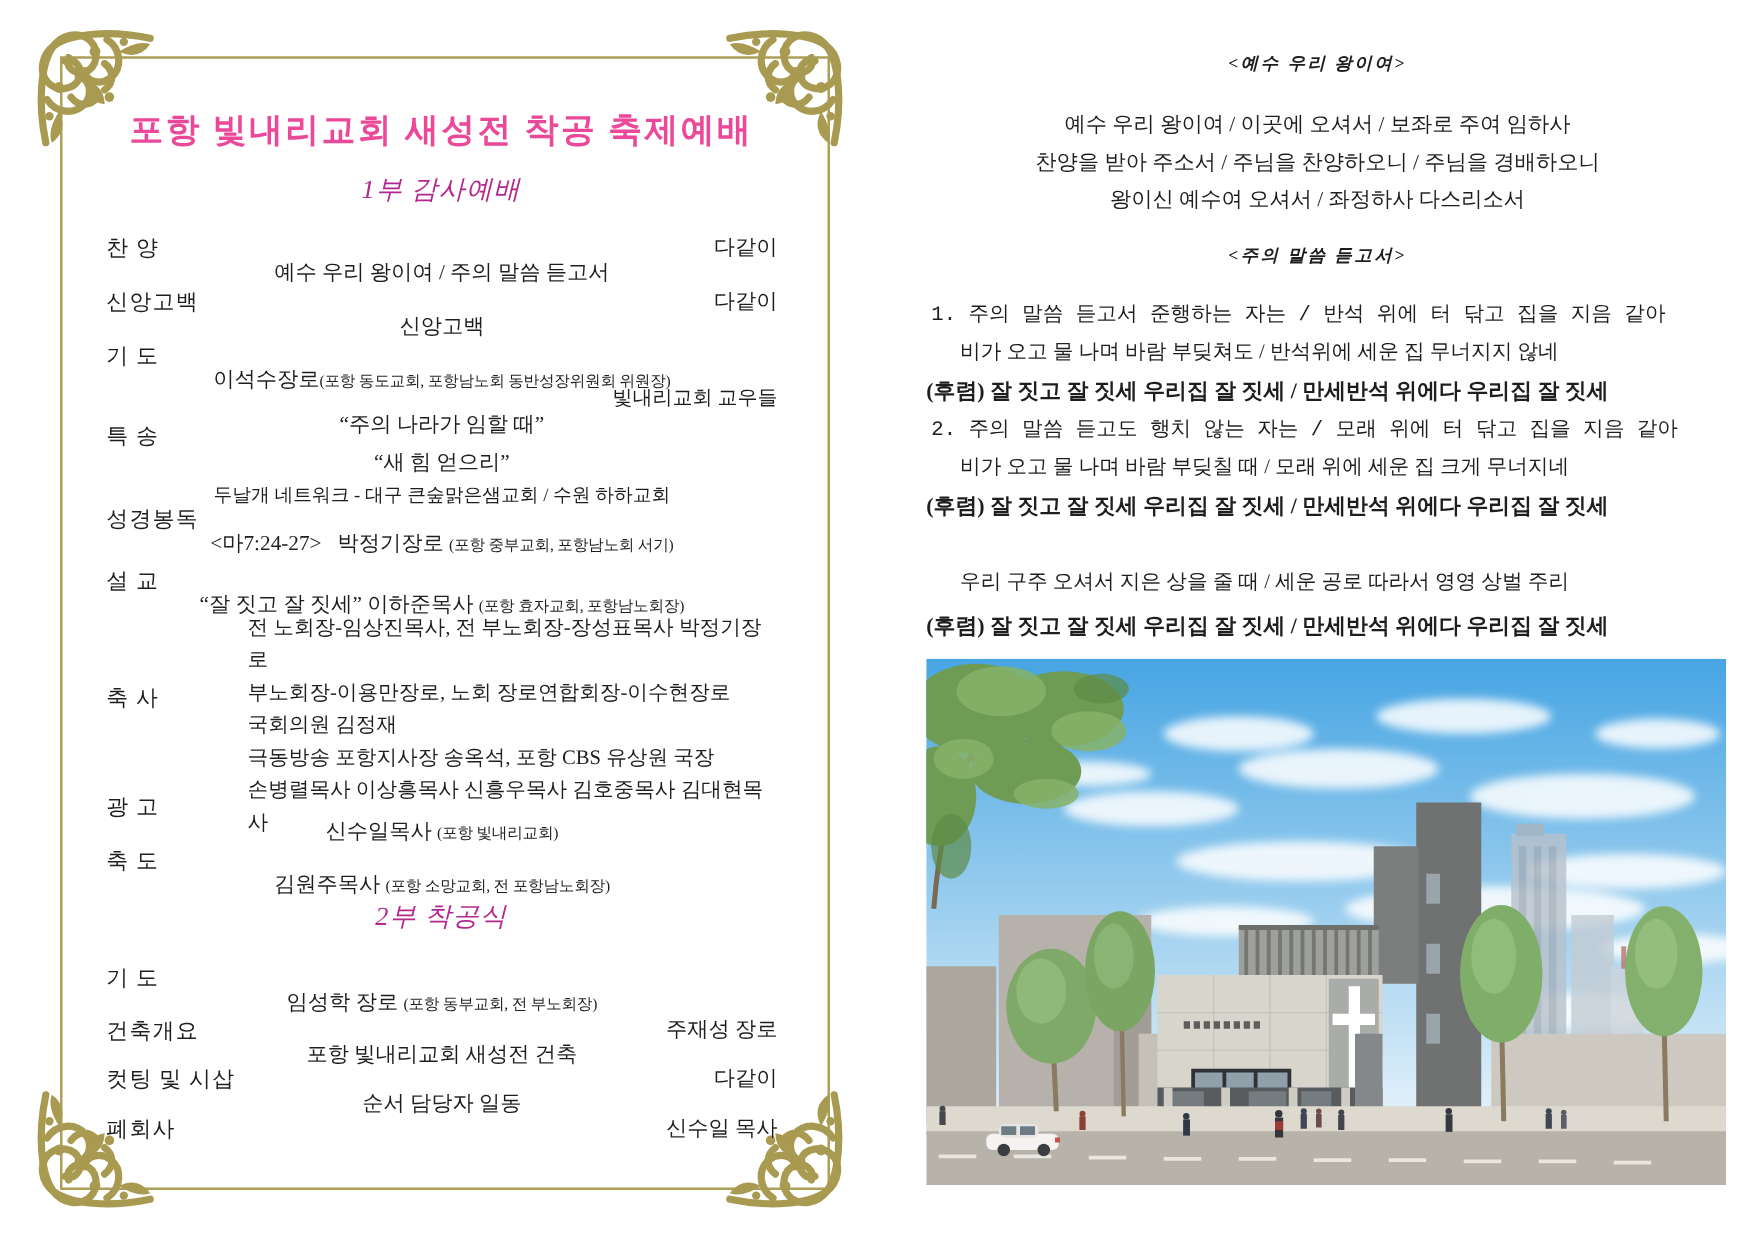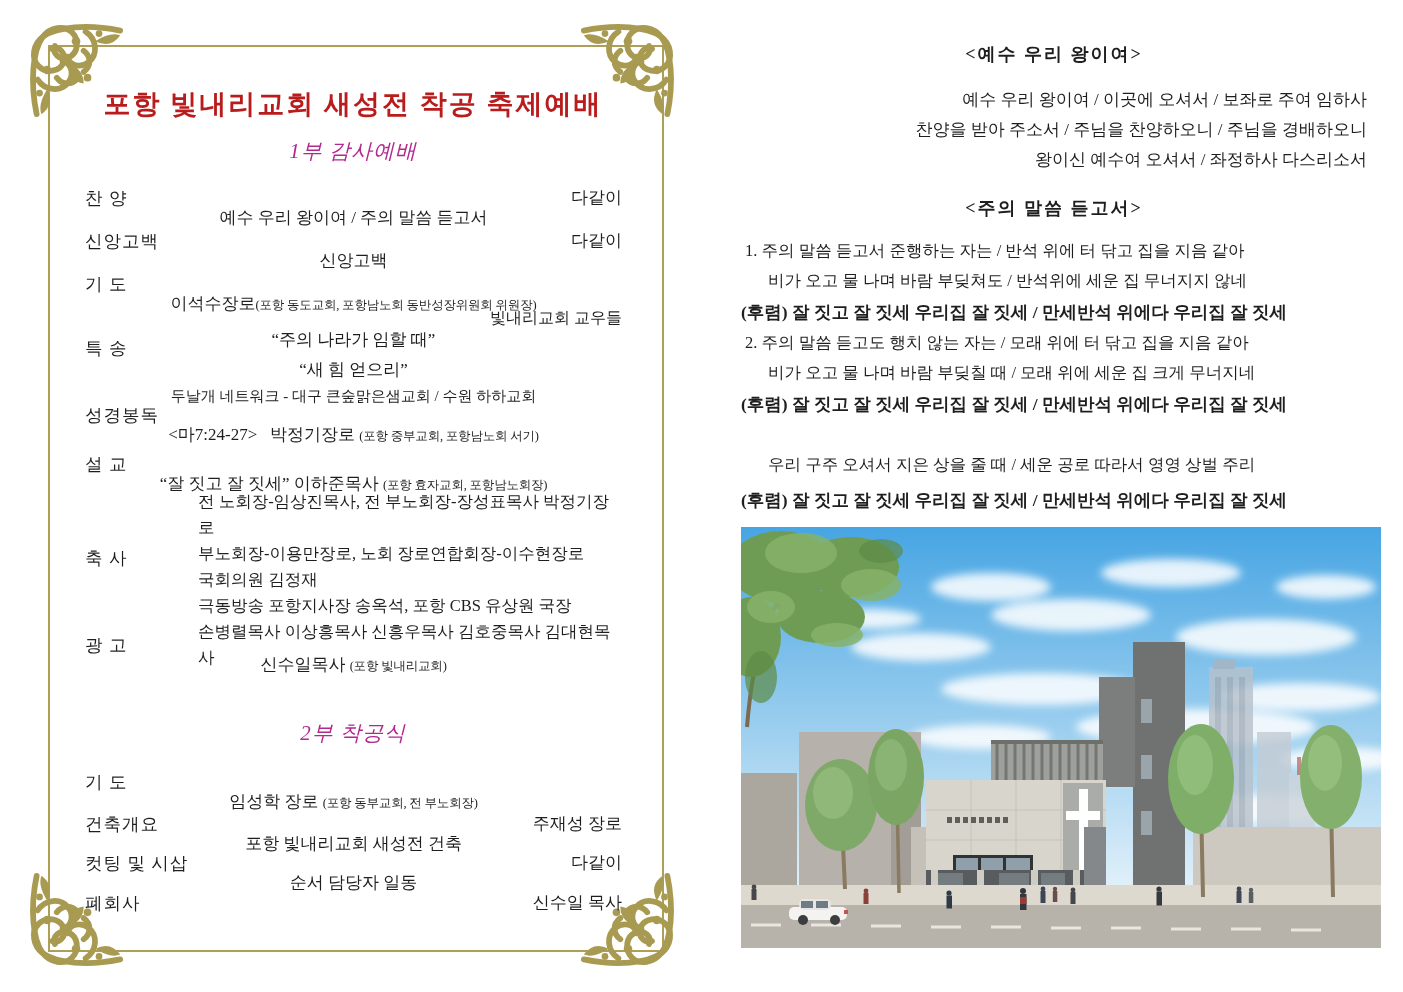--- a/index.html
+++ b/index.html
@@ -7,39 +7,39 @@
          font-family:"Liberation Serif","DejaVu Serif",serif;color:#1e1e1e;}
   
   .page-left{position:absolute;left:0;top:0;width:701px;height:992px;}
   .frame{position:absolute;left:48px;top:45px;width:612px;height:903px;border:2px solid #ae9f57;}
   .orn{position:absolute;width:96px;height:96px;}
   .orn.tl{left:28px;top:22px;}
   .orn.tr{left:580px;top:22px;transform:scaleX(-1);}
   .orn.bl{left:28px;top:872px;transform:scaleY(-1);}
   .orn.br{left:580px;top:872px;transform:scale(-1,-1);}
   .ptitle{position:absolute;left:60px;right:55px;text-align:center;
-          font-size:27px;font-weight:bold;color:#b91c1c;letter-spacing:2px;}
+          font-size:27px;font-weight:bold;color:#ec4899;letter-spacing:2px;}
   .psec{position:absolute;left:60px;right:55px;text-align:center;
         font-size:21px;color:#b3288f;letter-spacing:1px;font-style:italic;}
   .prow{position:absolute;left:85px;right:79px;height:30px;font-size:17px;}
   .lab{position:absolute;left:0;top:0;font-size:17.5px;letter-spacing:1px;white-space:nowrap;}
   .mid{display:block;text-align:center;margin-top:20px;}
   .mid.right{text-align:center;}
   .rt{position:absolute;right:0;top:0;white-space:nowrap;}
   .paren{font-size:12.5px;letter-spacing:-0.2px;}
   .tsline{position:absolute;left:0;right:0;}
   .blk{margin-left:113px;text-align:left;line-height:26px;font-size:16.5px;}
   .small-line{font-size:15px;}
   
   .page-right{position:absolute;left:701px;top:0;width:702px;height:992px;}
   .songtitle{position:absolute;left:40px;width:626px;text-align:center;
-             font-size:18px;font-weight:bold;letter-spacing:2px;}
-  .lyric{position:absolute;left:40px;width:626px;text-align:right;font-size:17px;}
+             font-size:14px;font-weight:bold;letter-spacing:2px;font-style:italic;}
+  .lyric{position:absolute;left:40px;width:626px;text-align:center;font-size:17px;}
   .vline{position:absolute;left:40px;width:630px;font-size:16.5px;white-space:nowrap;}
-  .vline.verse{padding-left:4px;}
+  .vline.verse{padding-left:4px;font-family:Liberation Mono, monospace;}
   .vline.cont{padding-left:27px;}
   .vline.refrain{padding-left:0;font-size:17.5px;font-weight:bold;}
   
   .photo{position:absolute;left:741px;top:527px;width:640px;height:421px;}
 </style>
 </head>
 <body>
 
 <div class="sheet">
 
@@ -177,20 +177,24 @@
         <div>극동방송 포항지사장 송옥석, 포항 CBS 유상원 국장</div>
         <div>손병렬목사 이상흥목사 신흥우목사 김호중목사 김대현목사</div>
       </div>
     </div>
 
     <div class="prow" style="top:633px">
       <span class="lab">광 고</span>
       <span class="mid right"><span>신수일목사</span> <span class="paren">(포항 빛내리교회)</span></span>
     </div>
 
+    <div class="prow" style="top:676px">
+      <span class="lab">축 도</span>
+      <span class="mid right"><span>김원주목사</span> <span class="paren">(포항 소망교회, 전 포항남노회장)</span></span>
+    </div>
 
     <div class="psec" style="top:719px">2부 착공식</div>
 
     <div class="prow" style="top:770px">
       <span class="lab">기 도</span>
       <span class="mid right"><span>임성학 장로</span> <span class="paren">(포항 동부교회, 전 부노회장)</span></span>
     </div>
 
     <div class="prow" style="top:812px">
       <span class="lab">건축개요</span>

